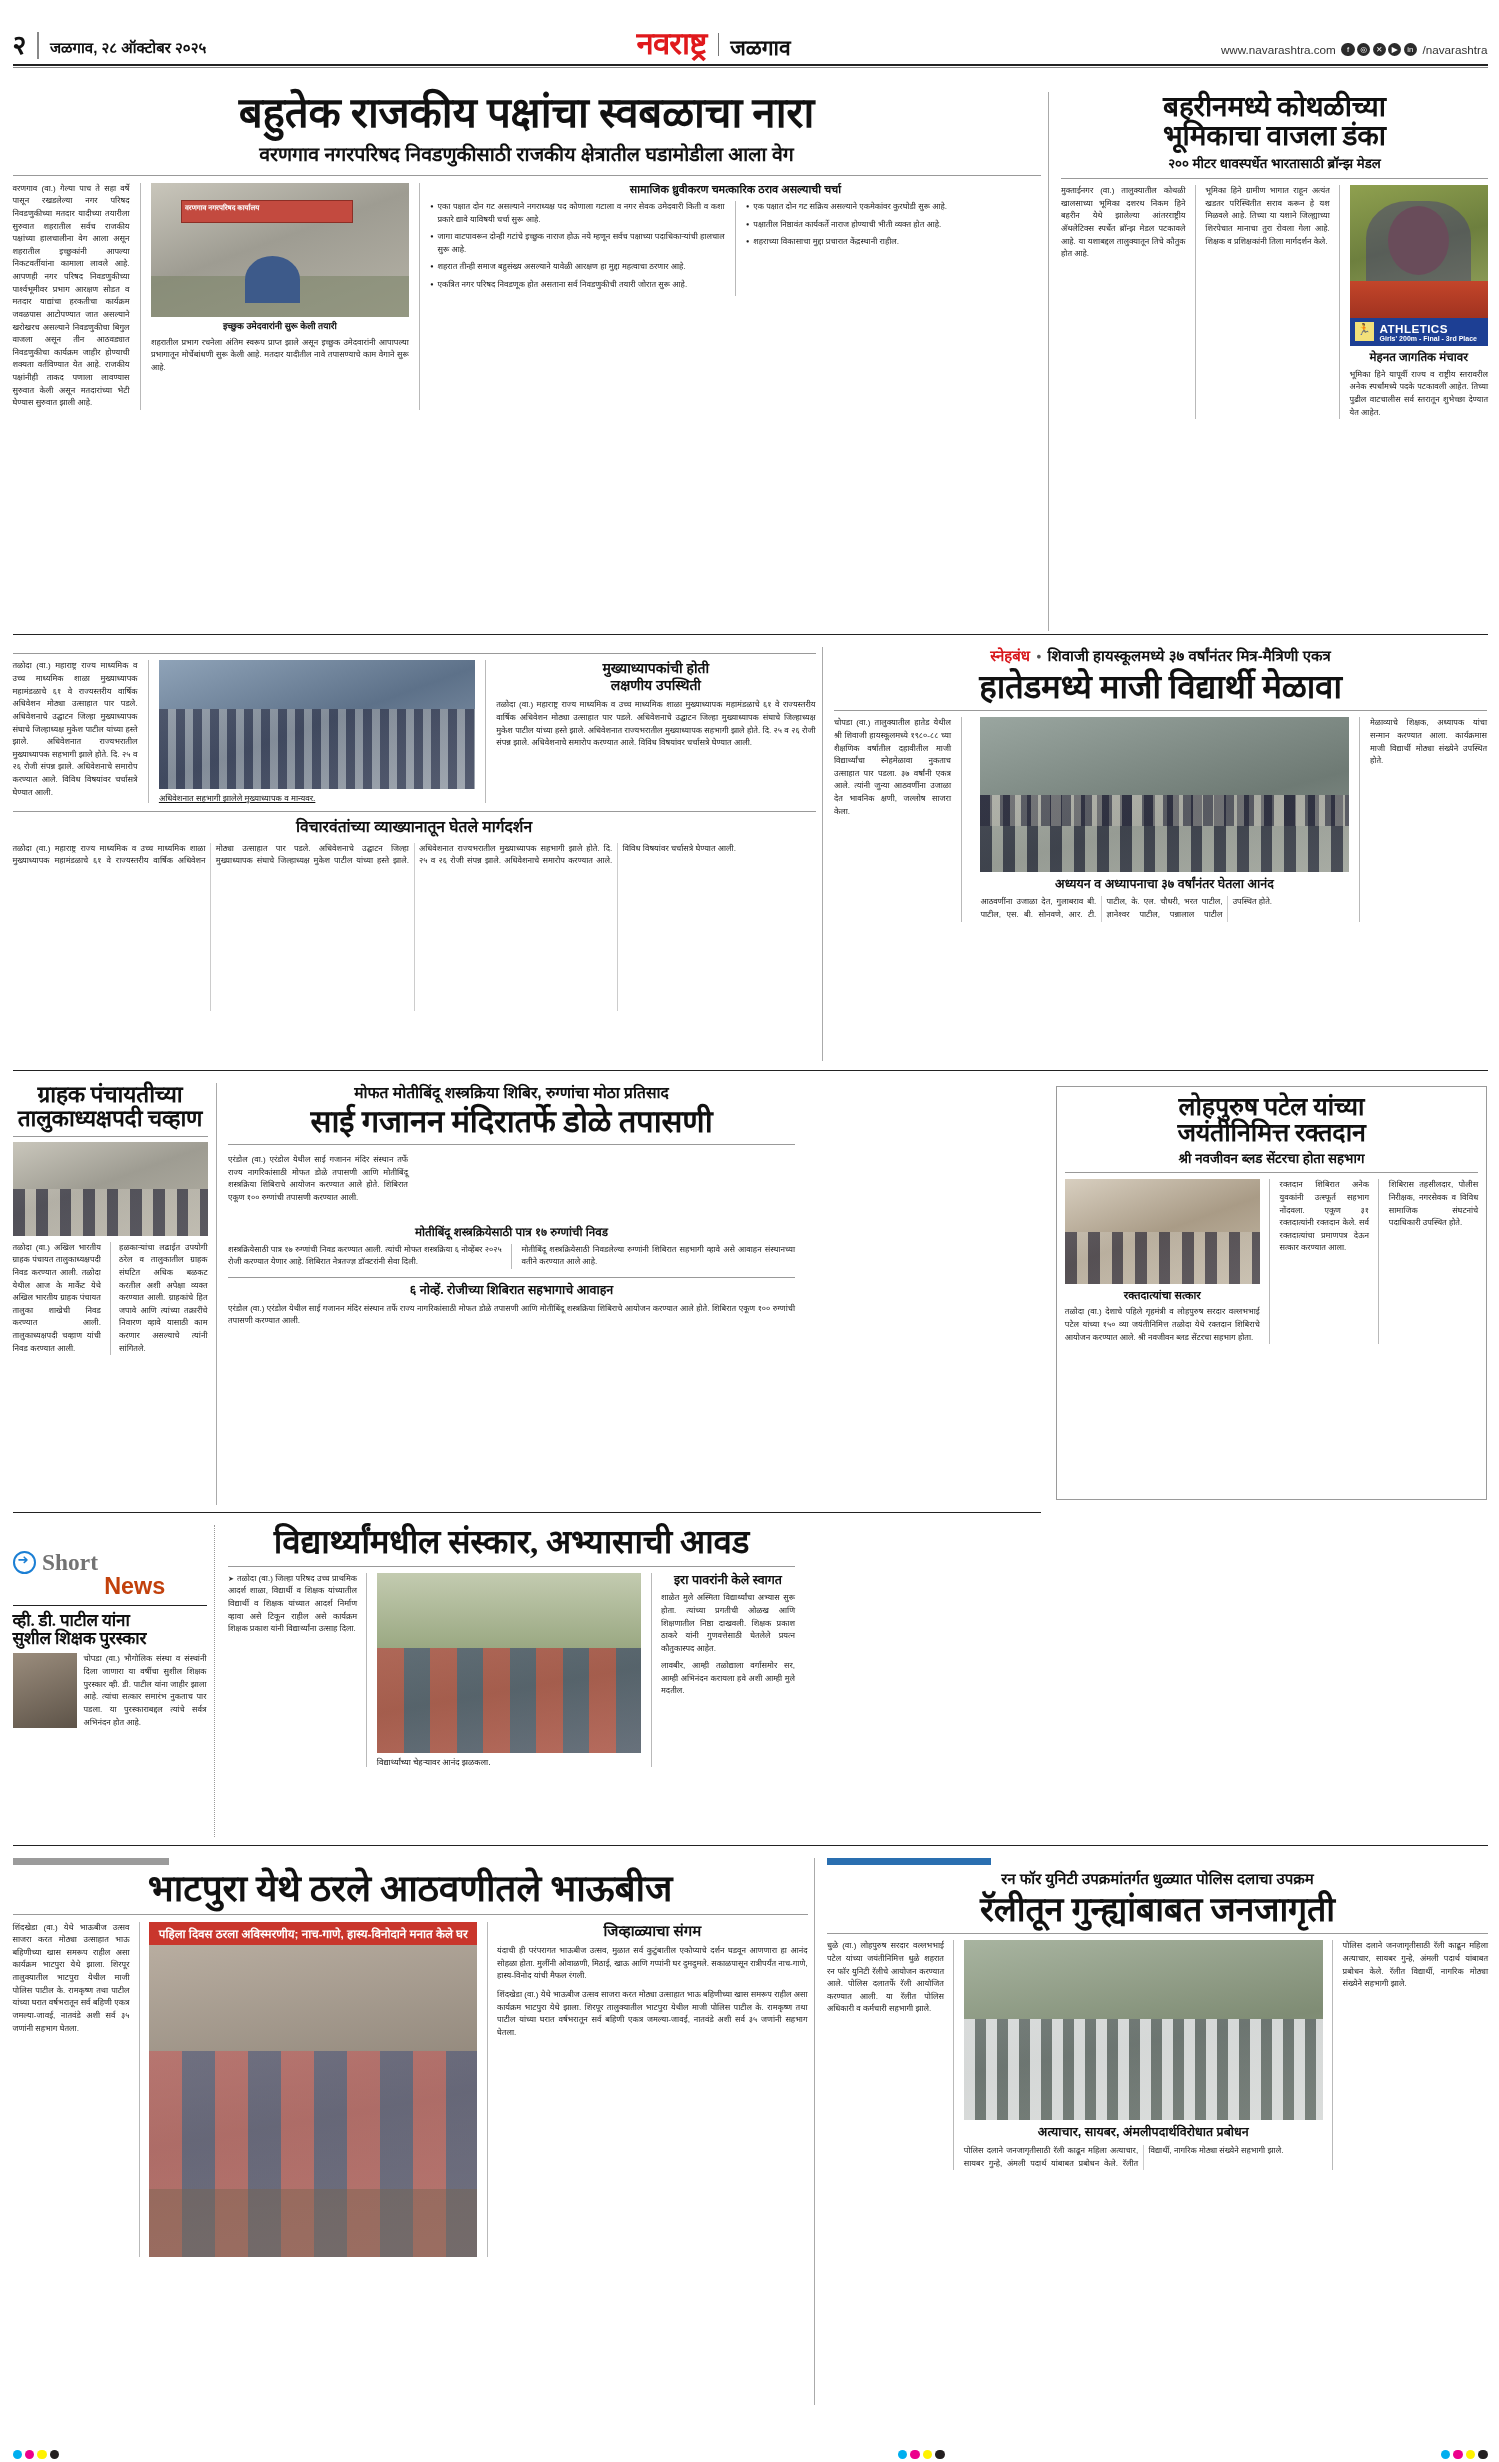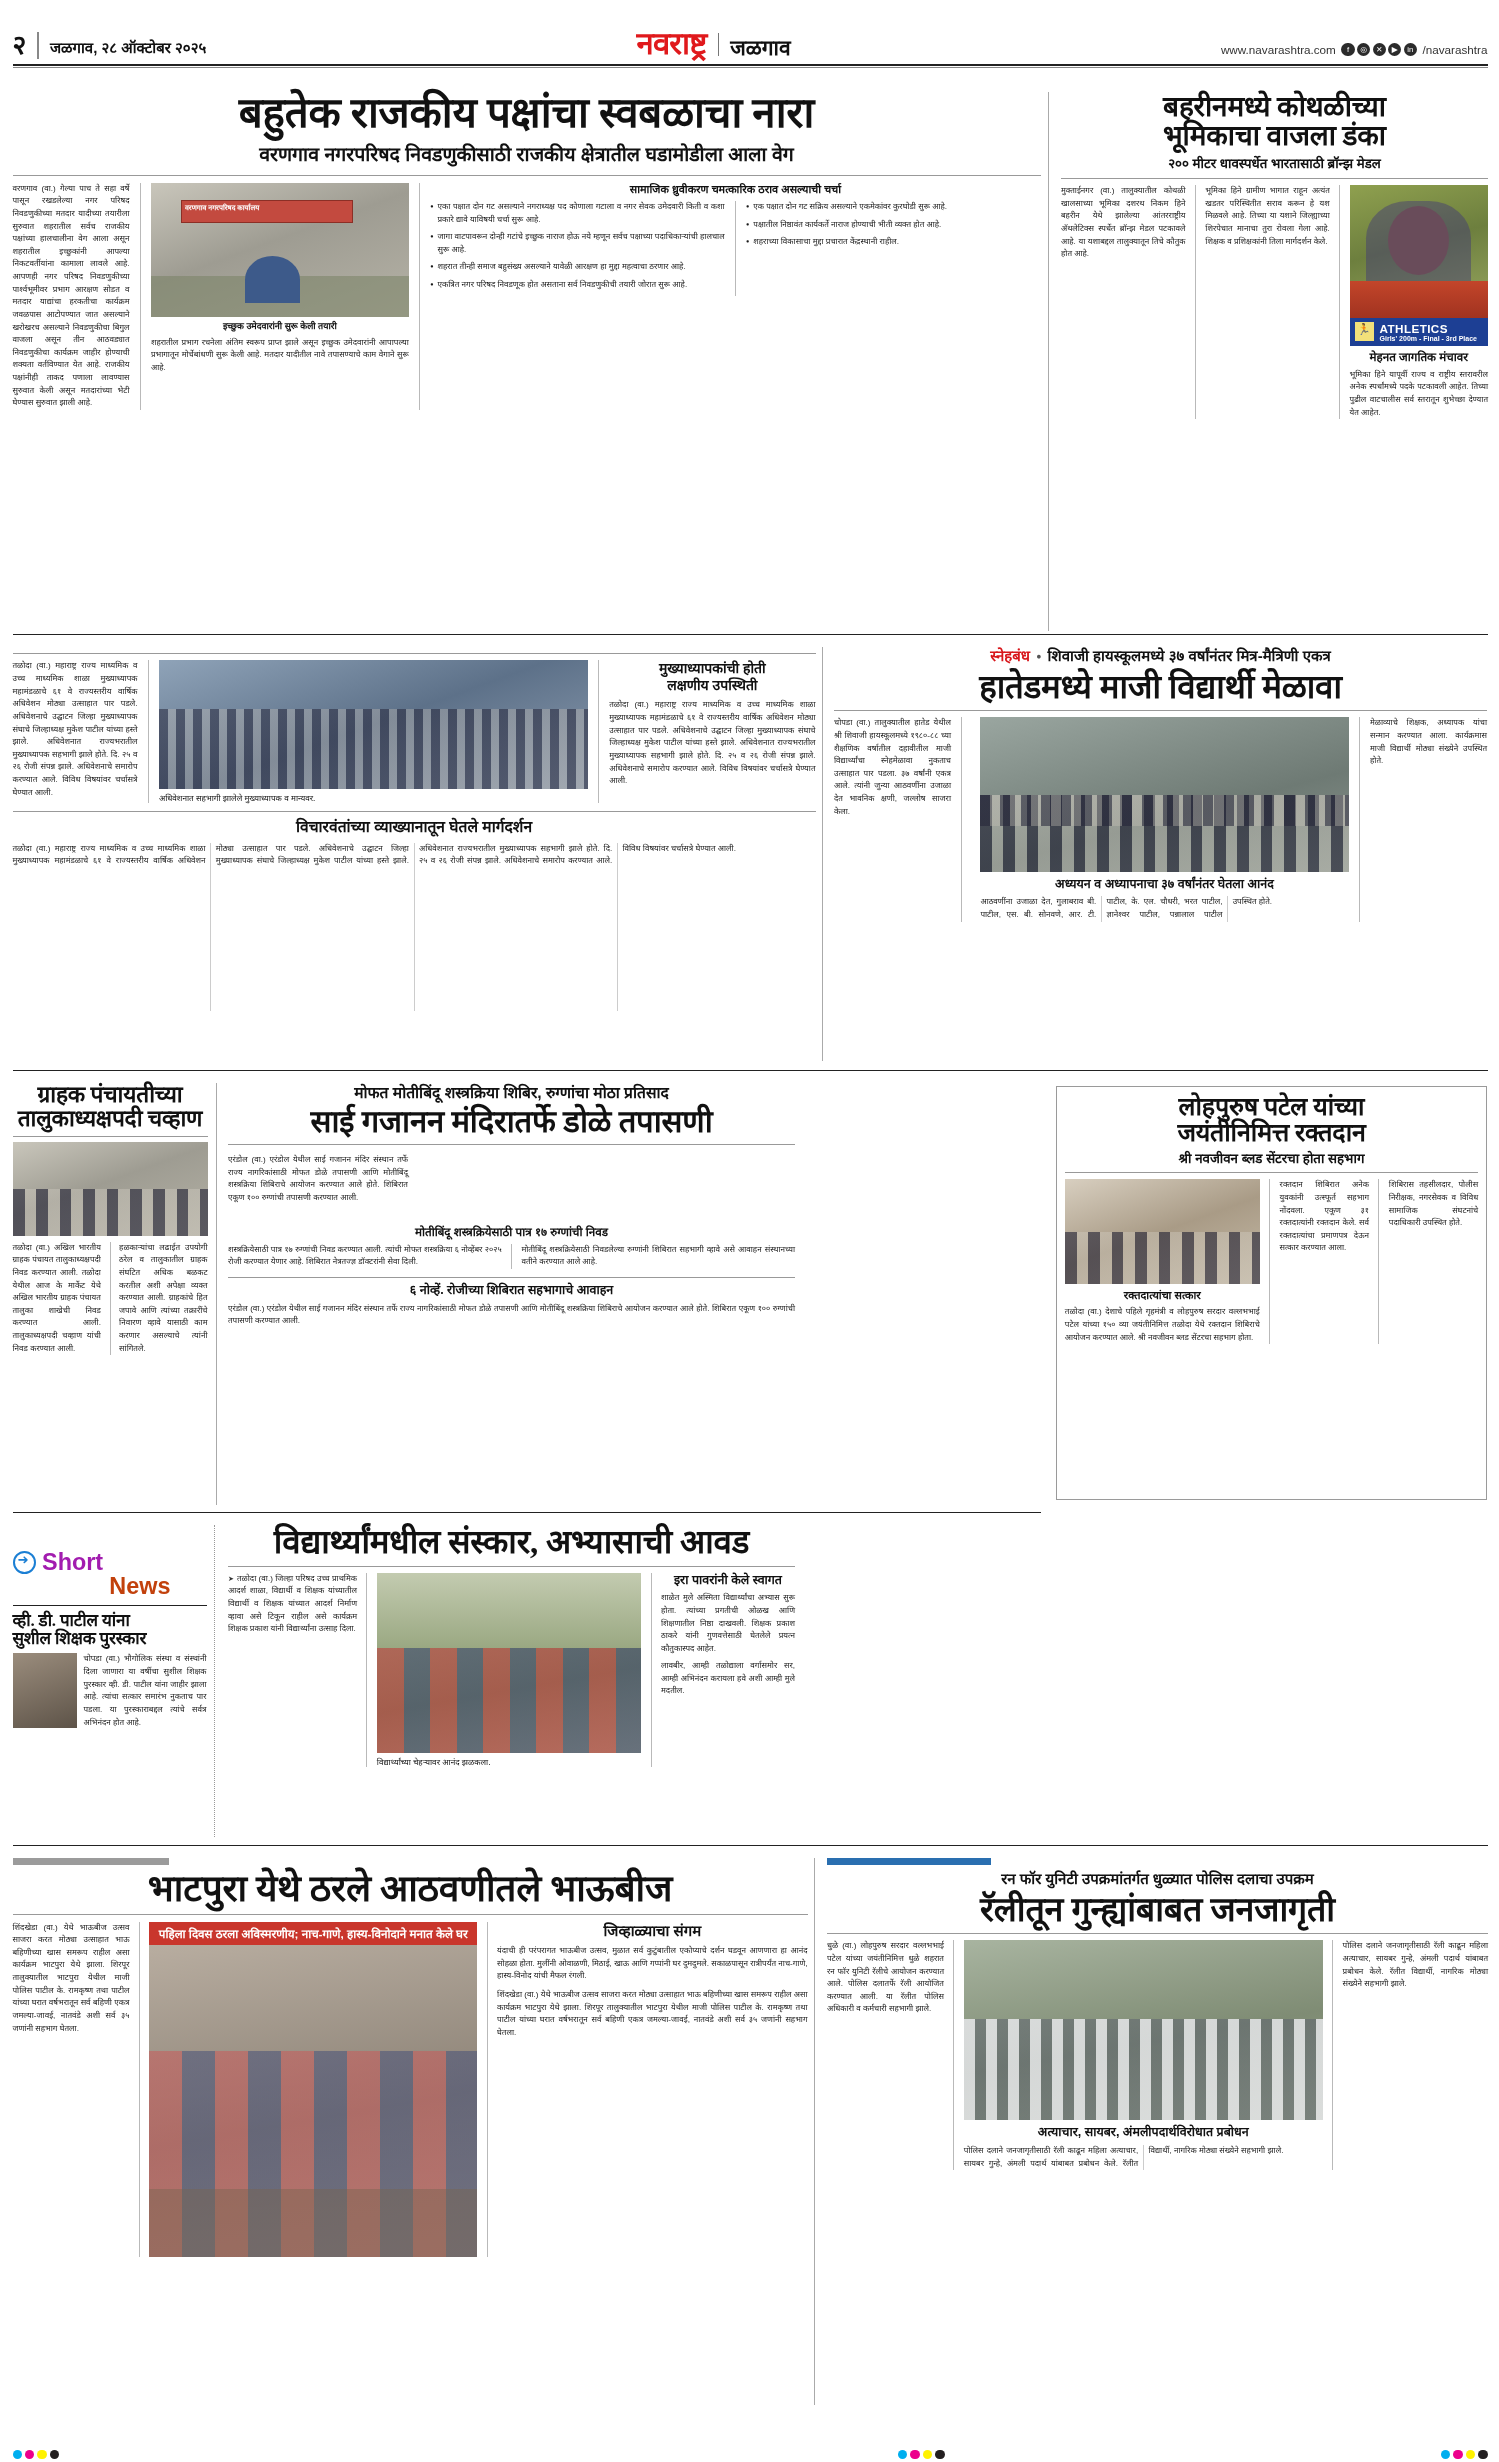--- a/index.html
+++ b/index.html
@@ -62,21 +62,21 @@
   .ppl { position:absolute; bottom:0; left:0; right:0; height:62%;
          background:repeating-linear-gradient(90deg, rgba(40,40,60,.55) 0 8.6px, rgba(200,190,180,.35) 8.6px 17px); }
   .ppl2 { position:absolute; bottom:0; left:0; right:0; height:50%;
          background:repeating-linear-gradient(90deg, rgba(30,30,50,.6) 0 11.7px, rgba(210,205,195,.4) 11.7px 23.4px); }
 
   
   .sn-head { display:flex; align-items:center; gap:6.2px; }
   .sn-ic { width:23.4px; height:23.4px; border:2.3px solid #1b7fd4; border-radius:50%;
            position:relative; }
   .sn-ic::after { content:"➜"; position:absolute; left:3.1px; top:-0.8px; color:#1b7fd4; font-size:13.3px; }
-  .sn-t1 { font-size:23.4px; font-weight:900; color:#a21caf; font-family:Liberation Sans, sans-serif; }
+  .sn-t1 { font-size:23.4px; font-weight:900; color:#737373; font-family:Liberation Serif, serif; }
   .sn-t2 { font-size:23.4px; font-weight:900; color:#c2410c;margin-top:48px; }
 
   
   .badge { background:#1d3f94; padding:3.9px 5.5px; display:flex; align-items:center; gap:5.5px; }
   .badge-ic { width:19px; height:19px; background:#f2e07a; position:relative; }
   .badge-ic::after { content:"🏃"; position:absolute; left:2.3px; top:0.8px; font-size:11px; }
   .badge-t1 { color:#fff; font-size:11.7px; font-weight:900; letter-spacing:0.4px; }
   .badge-t2 { color:#fff; font-size:7px; font-weight:700; }
 
   
@@ -198,21 +198,21 @@
 
   <div style="position:absolute; left:12.5px; top:634px; width:1475px; border-top:1.6px solid #222;"></div>
 
   <div class="sect" style="left:12.5px; top:647px; width:803px;">
     <div class="hrthin" style="margin-top:6.2px;"></div>
     <div style="display:flex; gap:10.2px; margin-top:6.2px;">
       <div style="width:125px;" class="body-txt">तळोदा (वा.) महाराष्ट्र राज्य माध्यमिक व उच्च माध्यमिक शाळा मुख्याध्यापक महामंडळाचे ६१ वे राज्यस्तरीय वार्षिक अधिवेशन मोठ्या उत्साहात पार पडले. अधिवेशनाचे उद्घाटन जिल्हा मुख्याध्यापक संघाचे जिल्हाध्यक्ष मुकेश पाटील यांच्या हस्ते झाले.
 
 अधिवेशनात राज्यभरातील मुख्याध्यापक सहभागी झाले होते. दि. २५ व २६ रोजी संपन्न झाले. अधिवेशनाचे समारोप करण्यात आले. विविध विषयांवर चर्चासत्रे घेण्यात आली.</div>
       <div class="vr"></div>
-      <div style="width:429px;">
+      <div style="width:316px;text-decoration:underline;">
         <div class="photo bl" style="height:129px; position:relative;">
           <div class="ppl"></div>
         </div>
         <div class="cap" style="font-size:8.2px; font-weight:400; text-align:left; margin-top:3.1px;">अधिवेशनात सहभागी झालेले मुख्याध्यापक व मान्यवर.</div>
       </div>
       <div class="vr"></div>
       <div style="flex:1;">
         <div class="sub" style="font-size:14px; text-align:center;">मुख्याध्यापकांची होती</div>
         <div class="sub" style="font-size:14px; text-align:center; margin-bottom:5.5px;">लक्षणीय उपस्थिती</div>
         <div class="body-txt">तळोदा (वा.) महाराष्ट्र राज्य माध्यमिक व उच्च माध्यमिक शाळा मुख्याध्यापक महामंडळाचे ६१ वे राज्यस्तरीय वार्षिक अधिवेशन मोठ्या उत्साहात पार पडले. अधिवेशनाचे उद्घाटन जिल्हा मुख्याध्यापक संघाचे जिल्हाध्यक्ष मुकेश पाटील यांच्या हस्ते झाले.

